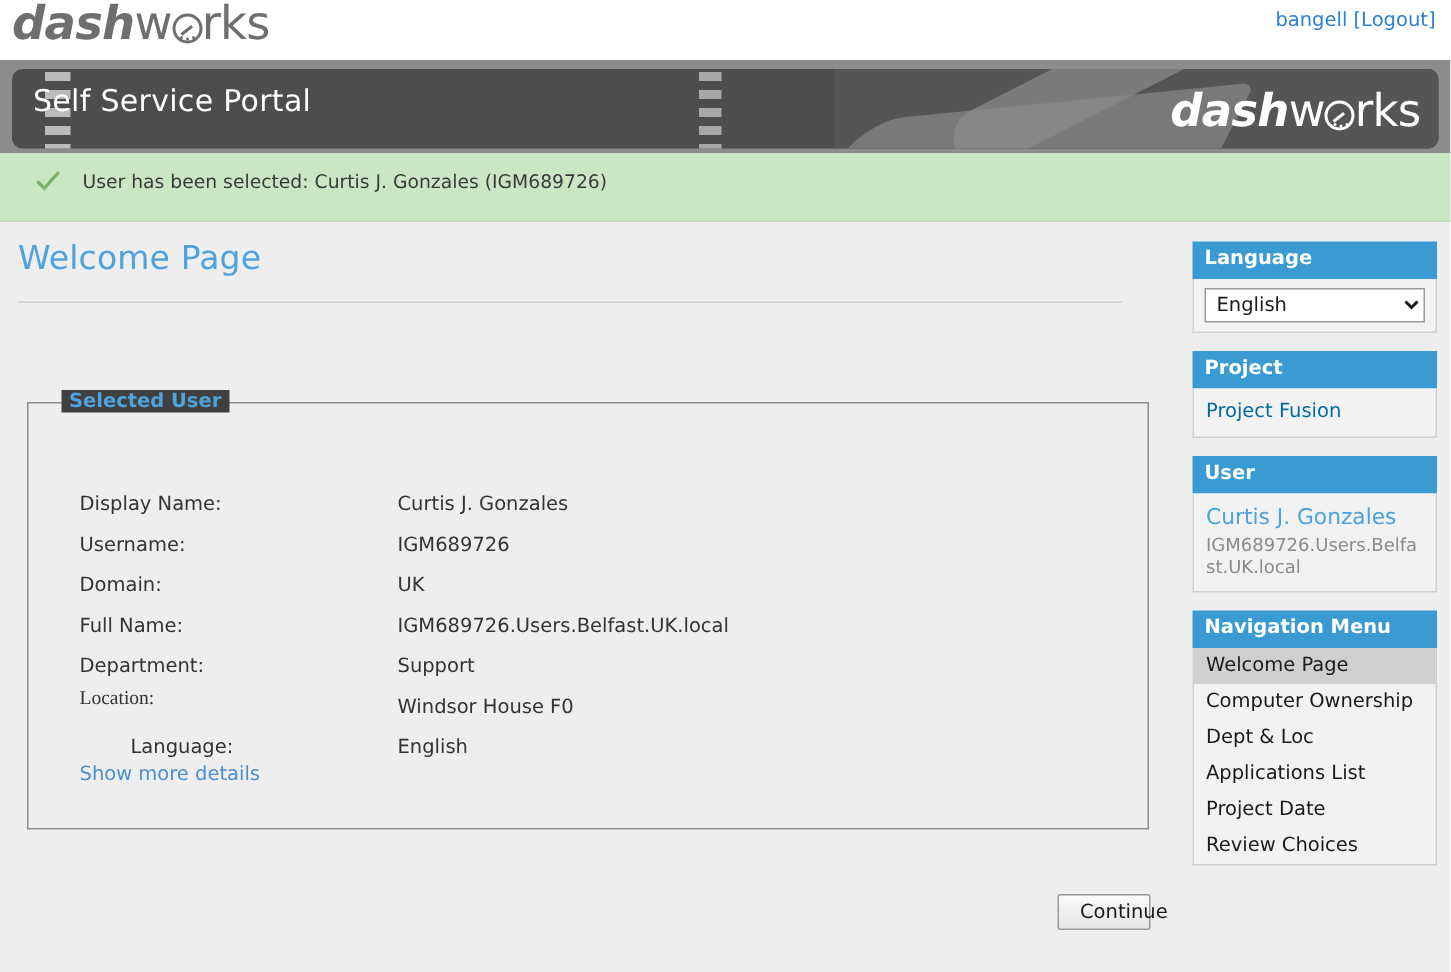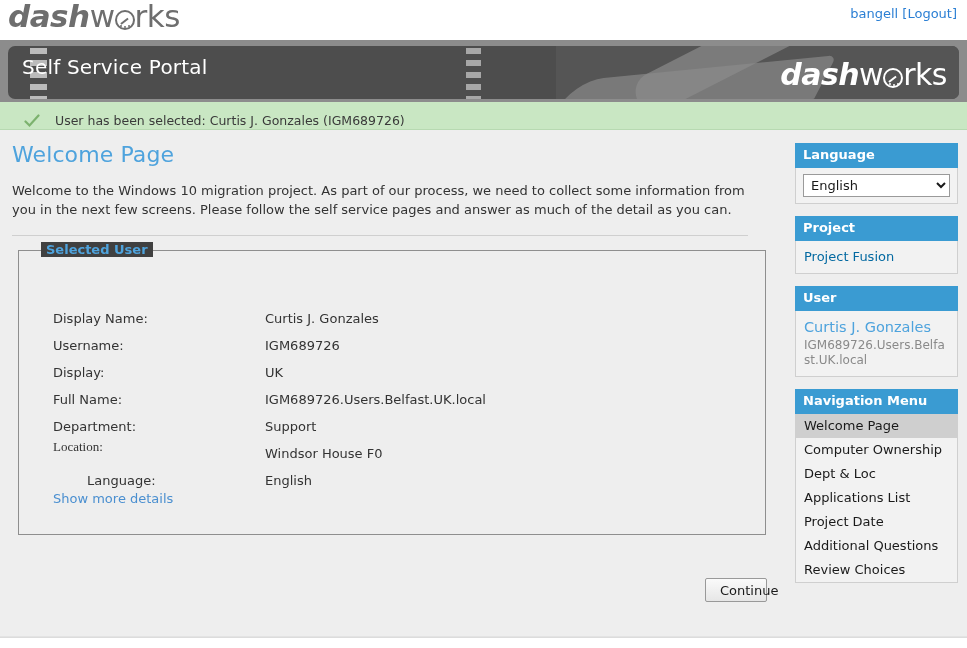--- a/index.html
+++ b/index.html
@@ -138,21 +138,21 @@
     border-color: #ffffff;
   }
   #banner-logo .gauge::before { background: #ffffff; }
   #banner-logo .gauge::after {
     background: #ffffff;
     box-shadow: 4px 1px 0 0 #ffffff, 8px 0 0 0 #ffffff;
   }
 
   
   #notice {
-    height: 28px;
+    height: 46px;
     background: #c9e7c3;
     border-bottom: 1px solid #b7d9b1;
     position: relative;
   }
   #notice-check {
     position: absolute;
     left: 24px; top: 11px;
     width: 16px; height: 16px;
   }
   #notice-text {
@@ -359,33 +359,32 @@
   <svg id="notice-check" viewBox="0 0 16 16">
     <path d="M1.5 8.5 L5.5 12.5 L14.5 2.5" fill="none" stroke="#7cb26e" stroke-width="2.2" stroke-linecap="round"></path>
   </svg>
   <div id="notice-text">User has been selected: Curtis J. Gonzales (IGM689726)</div>
 </div>
 
 <div id="page">
 
   <div id="content">
     <h1 id="page-title">Welcome Page</h1>
-    <p id="intro">Welcome to the Windows 10 migration project. As part of our process, we need to collect some information from you in the next few screens. Please follow the self service pages and answer as much of the detail as you can.</p>
     <hr id="divider">
 
     <fieldset id="selected-user-box">
       <div id="selected-user-legend">Selected User</div>
 
       <div class="urow ulabel" style="top:60px;">Display Name:</div>
       <div class="urow uvalue" style="top:60px;">Curtis J. Gonzales</div>
 
       <div class="urow ulabel" style="top:87px;">Username:</div>
       <div class="urow uvalue" style="top:87px;">IGM689726</div>
 
-      <div class="urow ulabel" style="top:114px;">Display:</div>
+      <div class="urow ulabel" style="top:114px;">Domain:</div>
       <div class="urow uvalue" style="top:114px;">UK</div>
 
       <div class="urow ulabel" style="top:141px;">Full Name:</div>
       <div class="urow uvalue" style="top:141px;">IGM689726.Users.Belfast.UK.local</div>
 
       <div class="urow ulabel" style="top:168px;">Department:</div>
       <div class="urow uvalue" style="top:168px;">Support</div>
 
       <div class="urow ulabel" style="top:188px;font-family:Liberation Serif, serif;">Location:</div>
       <div class="urow uvalue" style="top:195px;">Windsor House F0</div>
@@ -426,19 +425,18 @@
     </div>
 
     <div class="panel">
       <div class="panel-head">Navigation Menu</div>
       <ul id="nav-list">
         <li class="active">Welcome Page</li>
         <li>Computer Ownership</li>
         <li>Dept &amp; Loc</li>
         <li>Applications List</li>
         <li>Project Date</li>
-        <li>Additional Questions</li>
         <li>Review Choices</li>
       </ul>
     </div>
 
   </div>
 </div>
 
 </body></html>

